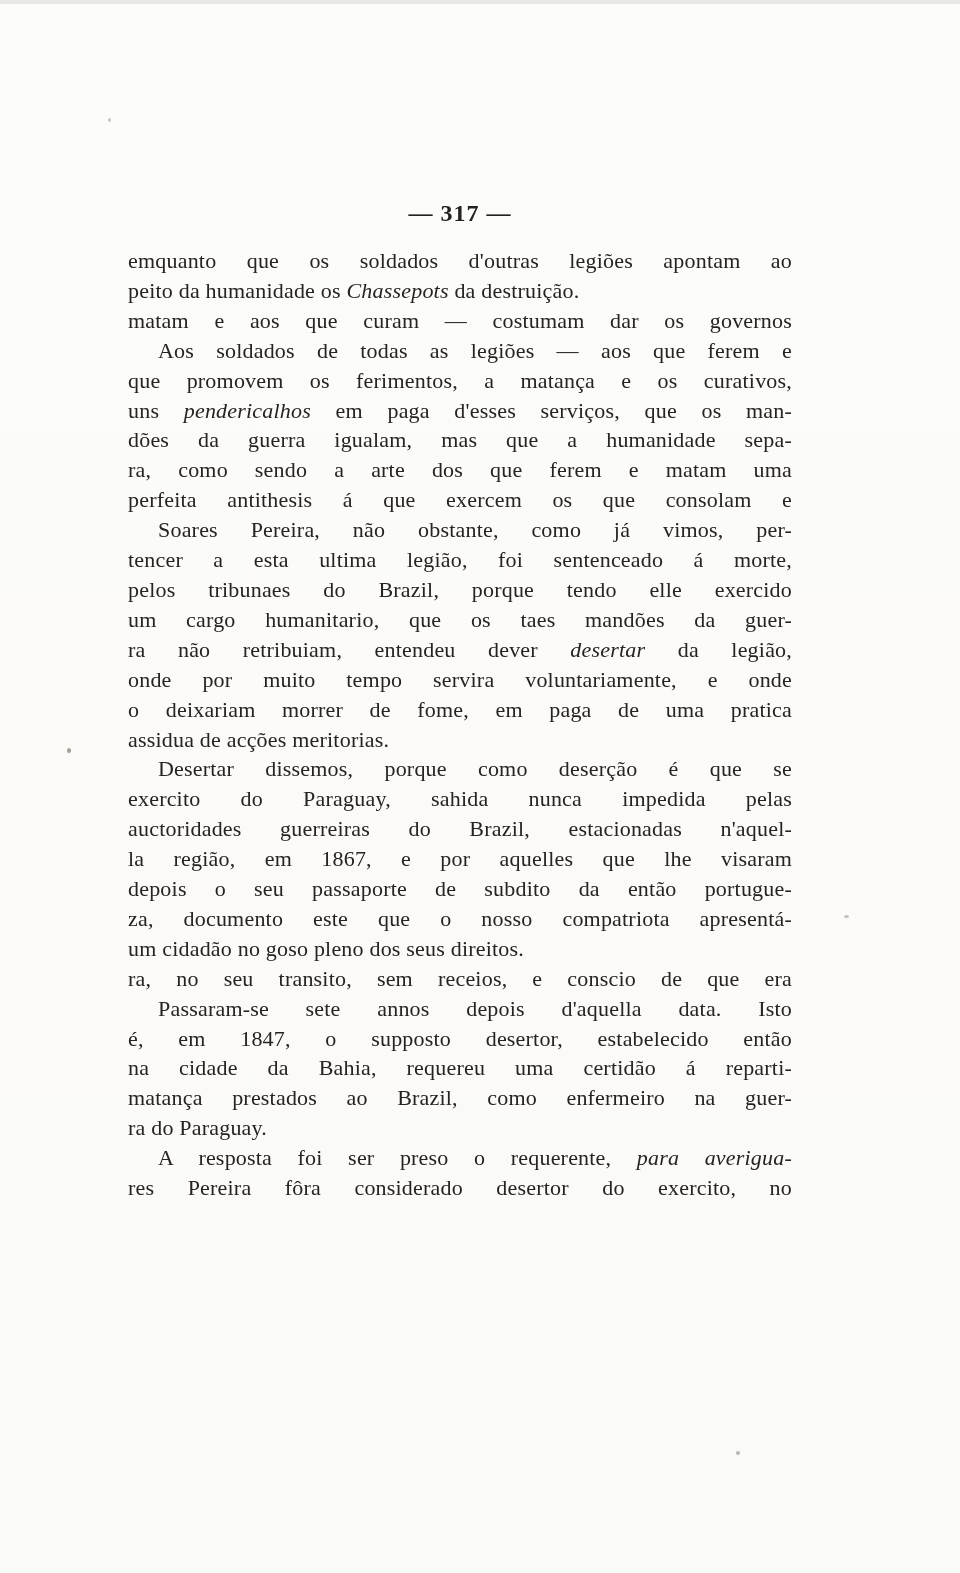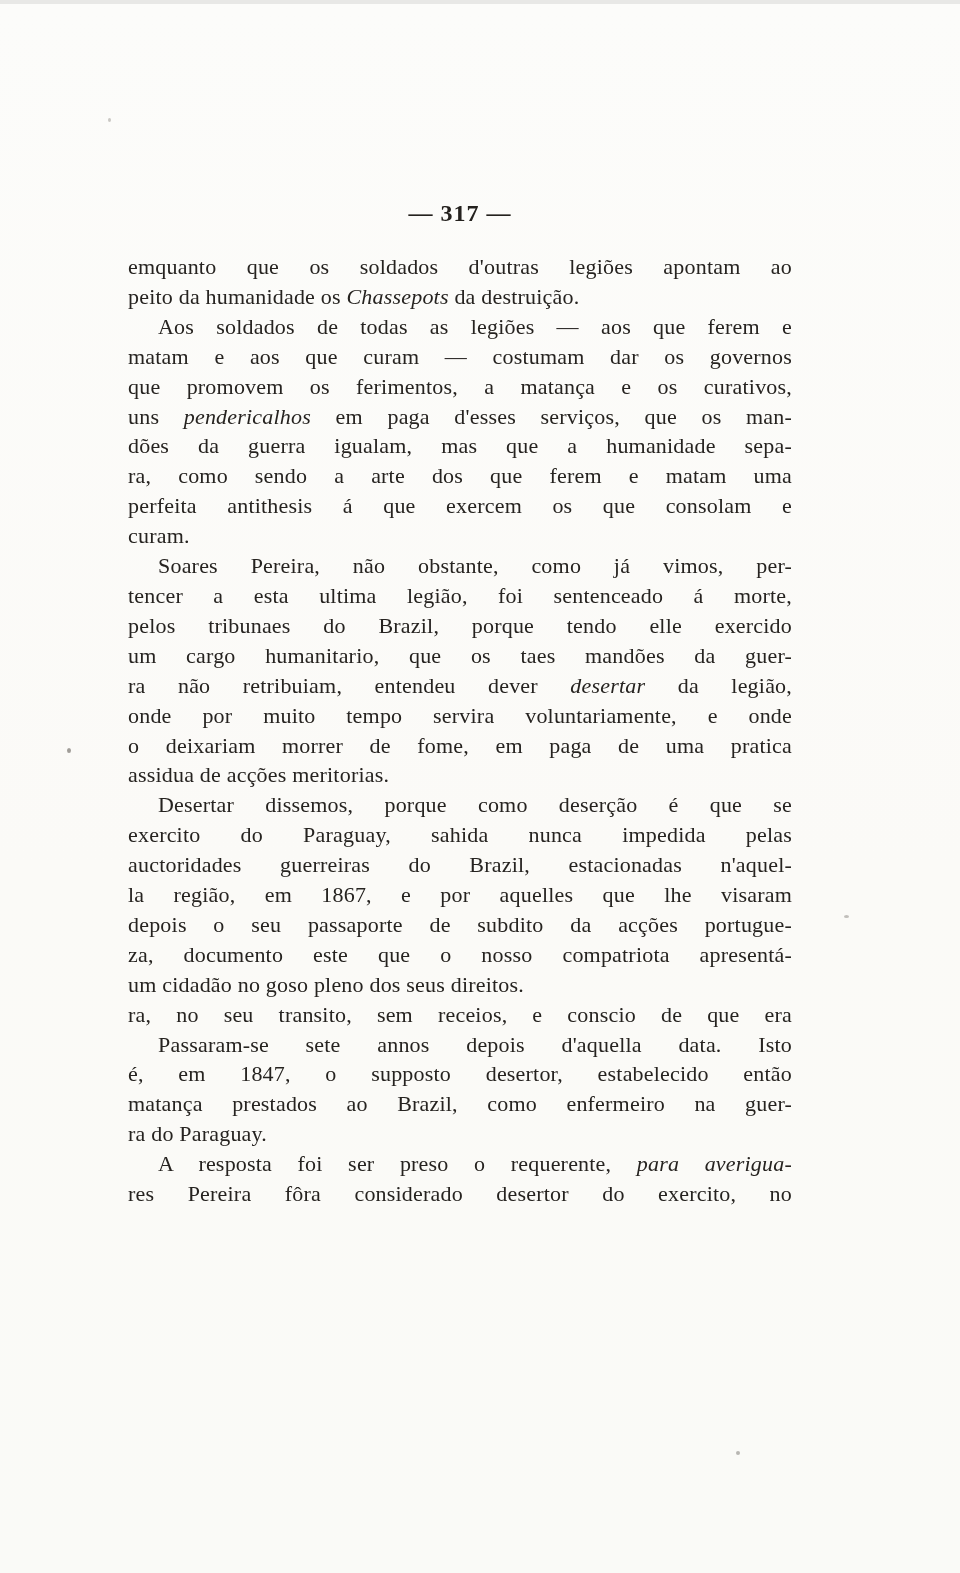--- a/index.html
+++ b/index.html
@@ -23,21 +23,21 @@
     left: 128px;
     width: 664px;
     text-align: center;
     font-size: 24px;
     font-weight: 700;
     letter-spacing: 1px;
     color: #24211e;
   }
   .text-block {
     position: absolute;
-    top: 248px;
+    top: 242px;
     left: 128px;
     width: 664px;
     font-size: 22px;
     line-height: 29.9px;
     letter-spacing: 0.2px;
   }
   .paragraph { margin: 0; }
   .line {
     text-align: justify;
     text-align-last: justify;
@@ -68,52 +68,52 @@
 
 <div class="page">
   <div class="page-number">— 317 —</div>
 
   <div class="text-block">
       <div class="paragraph">
         <div class="line"><span>emquanto que os soldados d'outras legiões apontam ao</span></div>
         <div class="line flush"><span>peito da humanidade os </span><em>Chassepots</em><span> da destruição.</span></div>
       </div>
       <div class="paragraph">
+        <div class="line"><span>matam e aos que curam — costumam dar os governos</span></div>
         <div class="line indent"><span>Aos soldados de todas as legiões — aos que ferem e</span></div>
-        <div class="line"><span>matam e aos que curam — costumam dar os governos</span></div>
         <div class="line"><span>que promovem os ferimentos, a matança e os curativos,</span></div>
         <div class="line"><span>uns </span><em>pendericalhos</em><span> em paga d'esses serviços, que os man-</span></div>
         <div class="line"><span>dões da guerra igualam, mas que a humanidade sepa-</span></div>
         <div class="line"><span>ra, como sendo a arte dos que ferem e matam uma</span></div>
         <div class="line"><span>perfeita antithesis á que exercem os que consolam e</span></div>
-        <div class="line flush"><span>curam.</span></div>
       </div>
       <div class="paragraph">
         <div class="line indent"><span>Soares Pereira, não obstante, como já vimos, per-</span></div>
         <div class="line"><span>tencer a esta ultima legião, foi sentenceado á morte,</span></div>
         <div class="line"><span>pelos tribunaes do Brazil, porque tendo elle exercido</span></div>
         <div class="line"><span>um cargo humanitario, que os taes mandões da guer-</span></div>
         <div class="line"><span>ra não retribuiam, entendeu dever </span><em>desertar</em><span> da legião,</span></div>
         <div class="line"><span>onde por muito tempo servira voluntariamente, e onde</span></div>
         <div class="line"><span>o deixariam morrer de fome, em paga de uma pratica</span></div>
         <div class="line flush"><span>assidua de acções meritorias.</span></div>
       </div>
       <div class="paragraph">
         <div class="line indent"><span>Desertar dissemos, porque como deserção é que se</span></div>
         <div class="line"><span>exercito do Paraguay, sahida nunca impedida pelas</span></div>
         <div class="line"><span>auctoridades guerreiras do Brazil, estacionadas n'aquel-</span></div>
         <div class="line"><span>la região, em 1867, e por aquelles que lhe visaram</span></div>
-        <div class="line"><span>depois o seu passaporte de subdito da acções portugue-</span></div>
+        <div class="line"><span>depois o seu passaporte de subdito da então portugue-</span></div>
         <div class="line"><span>za, documento este que o nosso compatriota apresentá-</span></div>
         <div class="line flush"><span>um cidadão no goso pleno dos seus direitos.</span></div>
         <div class="line"><span>ra, no seu transito, sem receios, e conscio de que era</span></div>
       </div>
       <div class="paragraph">
         <div class="line indent"><span>Passaram-se sete annos depois d'aquella data. Isto</span></div>
         <div class="line"><span>é, em 1847, o supposto desertor, estabelecido então</span></div>
+        <div class="line"><span>na cidade da Bahia, requereu uma certidão á reparti-</span></div>
         <div class="line"><span>matança prestados ao Brazil, como enfermeiro na guer-</span></div>
         <div class="line flush"><span>ra do Paraguay.</span></div>
       </div>
       <div class="paragraph">
         <div class="line indent"><span>A resposta foi ser preso o requerente, </span><em>para averigua-</em></div>
         <div class="line"><span>res Pereira fôra considerado desertor do exercito, no</span></div>
       </div>
     </div>
 
   <div class="artifact a1"></div>

